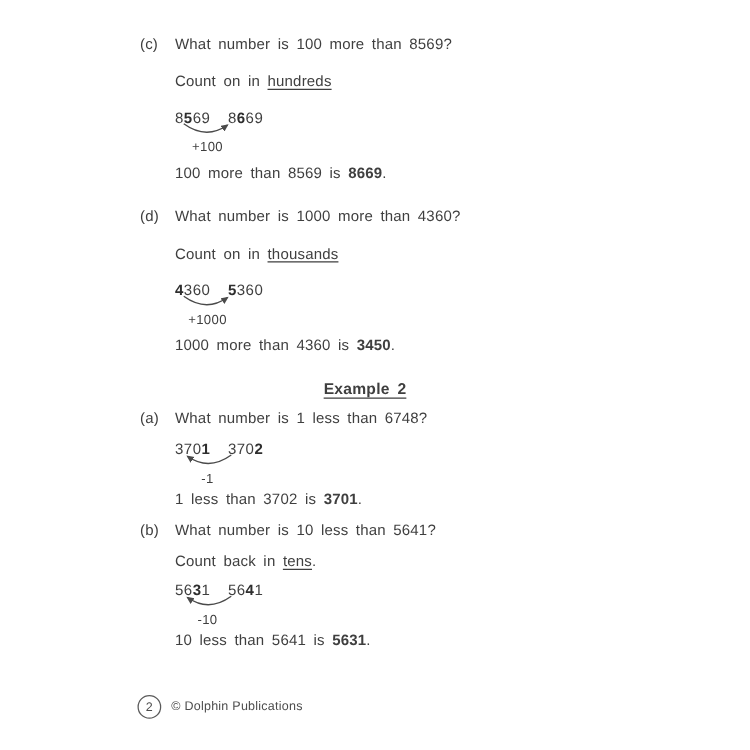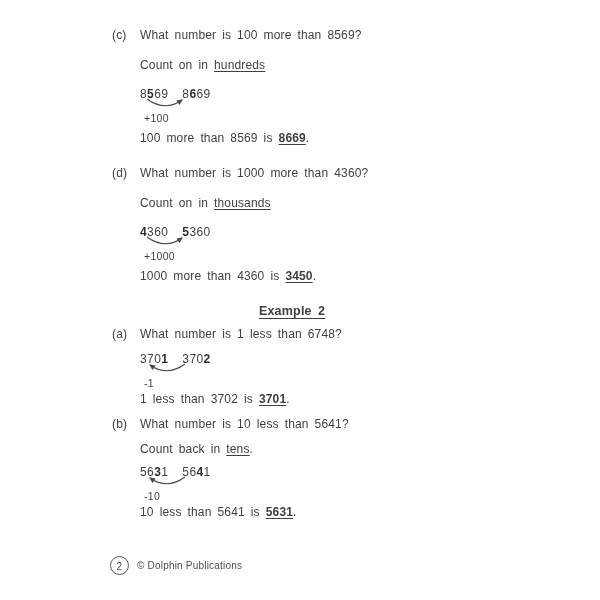--- a/index.html
+++ b/index.html
@@ -20,25 +20,25 @@
   .q-label{flex:0 0 28px;}
   .q-text{flex:1;}
   .method{margin:0 0 16px 28px;}
   .kw{text-decoration:underline;text-underline-offset:2px;}
   .jump{position:relative;margin-left:28px;height:44px;}
   .num{letter-spacing:0.4px;}
   .num b{font-weight:bold;color:#2e2e2e;}
   .num.to{margin-left:14px;}
   .arrow{position:absolute;left:4px;top:9px;}
   .jump-label{
-    position:absolute;left:4px;top:24px;width:44px;text-align:left;
+    position:absolute;left:4px;top:24px;width:44px;text-align:center;
     font-size:10.5px;word-spacing:normal;letter-spacing:0.3px;
   }
   .answer{margin:0 0 22px 28px;}
-  .ans{font-weight:bold;text-decoration:underline;text-underline-offset:2px;}
+  .ans{font-weight:bold;text-underline-offset:2px;}
   .section.tight .question-row{margin-bottom:12px;}
   .section.tight .method{margin-bottom:10px;}
   .section.tight .jump{height:40px;}
   .section.tight .answer{margin-bottom:12px;}
   .example-heading{
     font-size:12.5px;font-weight:bold;margin:0 0 10px 0;
     text-decoration:underline;text-underline-offset:2.5px;
     letter-spacing:0.2px;
     text-align:center;
   }

